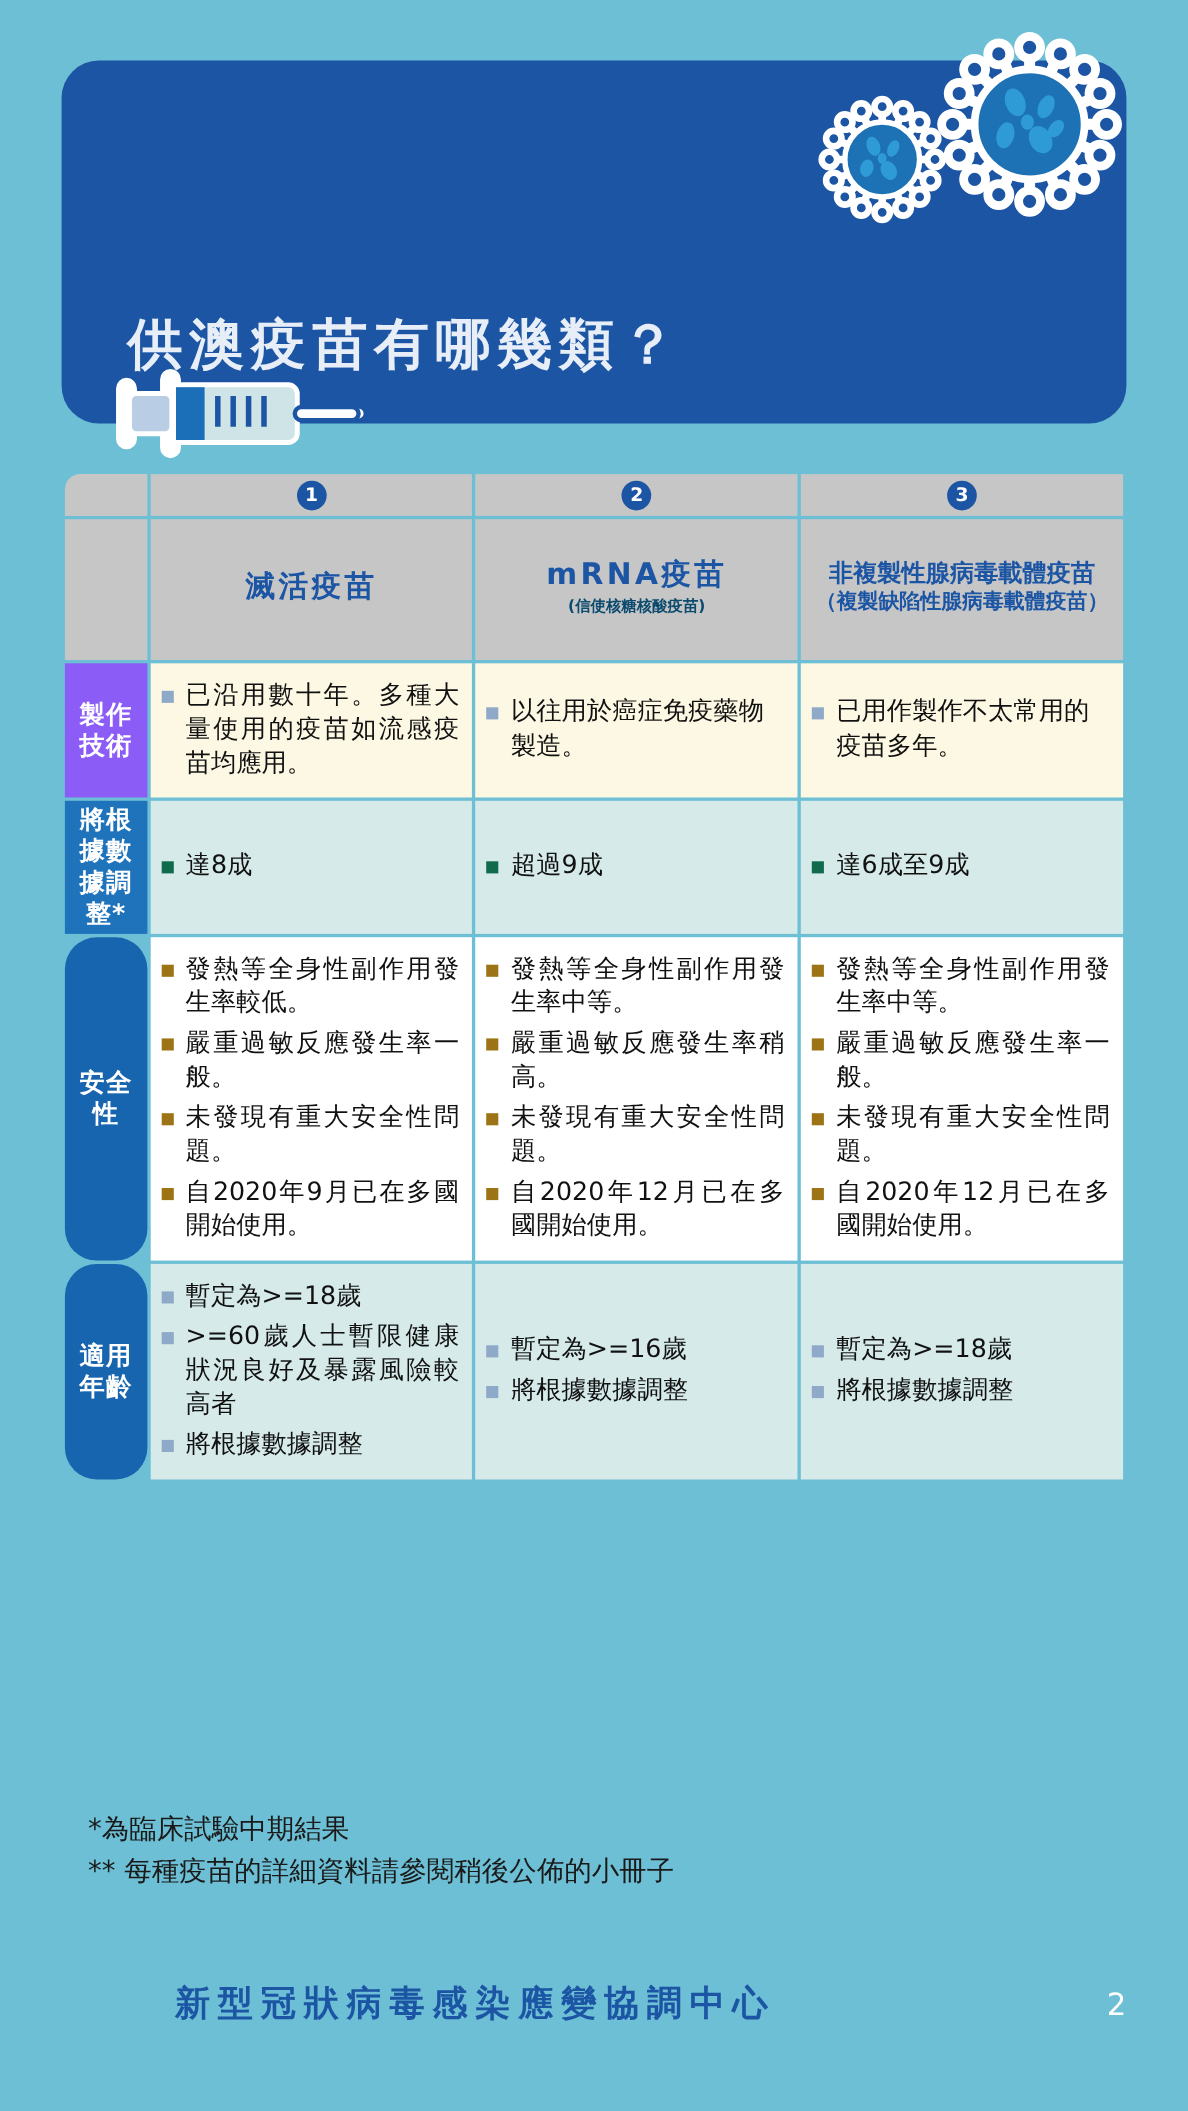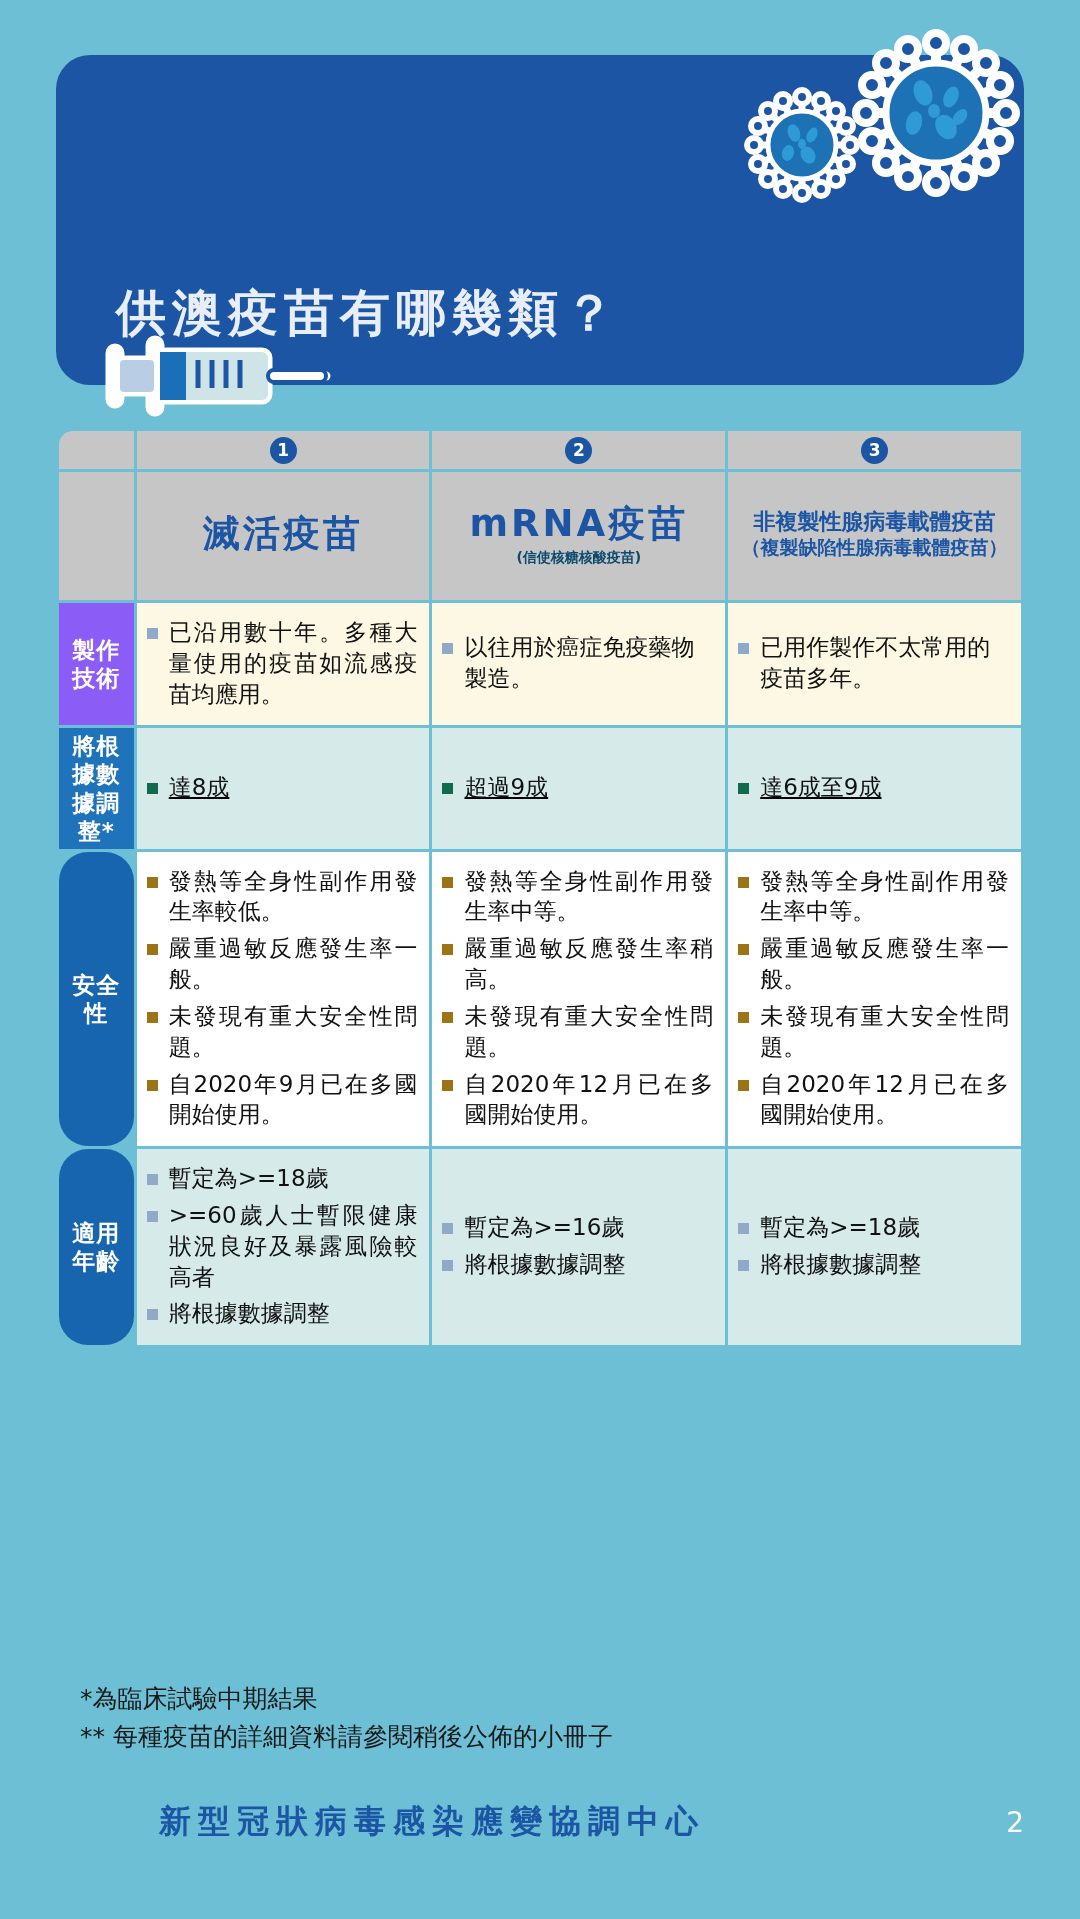--- a/index.html
+++ b/index.html
@@ -53,38 +53,38 @@
   
   .numrow td { background: #c6c6c6; height: 38px; text-align: center; }
   .badge {
     display: inline-block; width: 27px; height: 27px; line-height: 27px;
     border-radius: 50%; background: #1b55a4; color: #ffffff;
     font-size: 17px; font-weight: bold; text-align: center;
   }
 
   
   .hdr td { background: #c6c6c6; text-align: center; padding: 8px 4px 12px; height: 128px; }
-  .hdr .t1 { color: #1b55a4; font-size: 37px; font-weight: bold; letter-spacing: 3px; line-height: 1.22; }
+  .hdr .t1 { color: #1b55a4; font-size: 27px; font-weight: bold; letter-spacing: 3px; line-height: 1.22; }
   .hdr .t2 { color: #0c4a6e; font-size: 14px; font-weight: bold; letter-spacing: 0px; line-height: 1.3; margin-top: 2px; }
   .hdr .t3 { color: #1b55a4; font-size: 22px; font-weight: bold; letter-spacing: 0px; line-height: 1.26; }
   .hdr .t3sub { color: #1b55a4; font-size: 19px; font-weight: bold; line-height: 1.26; }
 
   
   .rowlabel {
     background: #8b5cf6; color: #ffffff; text-align: center;
     font-size: 23px; font-weight: bold; line-height: 1.22; letter-spacing: 1px;
     padding: 4px 2px;
   }
   .rowlabel.dark { background: #1f73bb; }
   .rowlabel.deep { background: #1765ae; border-radius: 29px; }
 
   
   .cell { padding: 14px 12px 16px 10px; }
   .cell.tech { background: #fdf8e3; }
-  .cell.eff  { background: #d5eae9; text-decoration: underline; }
+  .cell.eff  { background: #d5eae9; }
   .cell.safe { background: #ffffff; }
   .cell.age  { background: #d5eae9; }
 
   ul.bullets { list-style: none; }
   ul.bullets li {
     position: relative; padding-left: 22px; margin-bottom: 6px;
     color: #111111; font-size: 23px; line-height: 1.34;
   }
   ul.bullets li:last-child { margin-bottom: 0; }
   ul.bullets li::before {
@@ -92,21 +92,21 @@
     width: 11px; height: 11px; background: #8fa9c9;
   }
   .cell.eff ul.bullets li::before { background: #0f6b4b; }
   .cell.safe ul.bullets li::before { background: #9c7415; }
   .cell.age ul.bullets li::before { background: #8fa9c9; }
 
   .just li { text-align: justify; text-align-last: left; }
 
   
   .notes {
-    position: absolute; left: 80px; top: 1680px; width: 900px;
+    position: absolute; left: 80px; top: 1644px; width: 900px;
     color: #1a1a1a; font-size: 25px; line-height: 1.5;
   }
   .notes div { white-space: nowrap; }
 
   
   .footer {
     position: absolute; left: 0; top: 1800px; width: 864px;
     display: flex; align-items: center; justify-content: center;
   }
   .footer .org {

